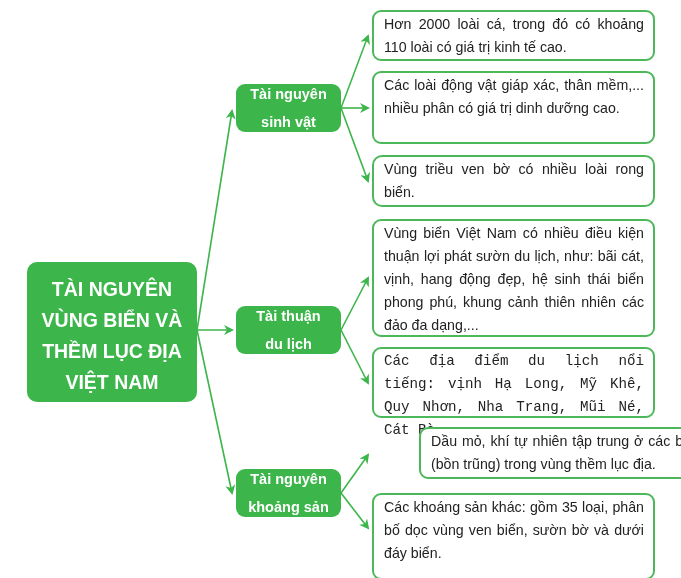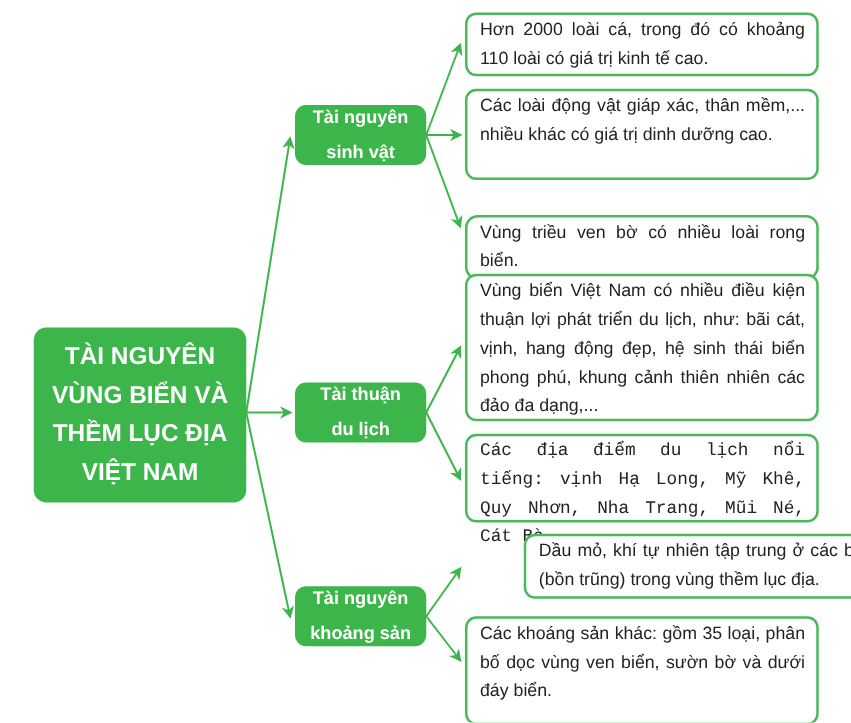--- a/index.html
+++ b/index.html
@@ -2,21 +2,21 @@
 <html><head>
 <meta charset="utf-8">
 <style>
   html, body { margin: 0; padding: 0; background: #ffffff; }
   body { width: 681px; height: 578px; position: relative; overflow: hidden;
          font-family: "Liberation Sans", sans-serif; }
   svg.links { position: absolute; left: 0; top: 0; width: 681px; height: 578px; pointer-events: none; }
   .root { position: absolute; left: 27px; top: 262px; width: 170px; height: 140px;
           background: #3cb54a; border-radius: 10px; color: #fff; font-weight: bold;
           font-size: 19.5px; line-height: 31px; text-align: center;
-          display: flex; align-items: center; justify-content: center; box-sizing: border-box; padding: 0 6px; }
+          display: flex; align-items: flex-start; justify-content: center; box-sizing: border-box; padding: 12px 6px; }
   .mid { position: absolute; left: 236px; width: 105px; height: 48px;
          background: #3cb54a; border-radius: 9px; color: #fff; font-weight: bold;
          font-size: 14.5px; line-height: 28px; text-align: center;
          display: flex; align-items: center; justify-content: center; box-sizing: border-box; }
   .detail { position: absolute; left: 372px; width: 283px; box-sizing: border-box;
             border: 2px solid #4cb85a; border-radius: 9px; background: #fff;
             color: #222; font-size: 14.2px; line-height: 23px;
             padding: 1px 9px 12px 10px; text-align: justify; }
 </style>
 </head>
@@ -57,27 +57,27 @@
   <span style="width:80px">Tài thuận du lịch</span>
 </div>
 <div class="mid" style="top:469px;">
   <span style="width:86px">Tài nguyên khoảng sản</span>
 </div>
 
 <div class="detail" style="top:10px; height:51px;">
   <span>Hơn 2000 loài cá, trong đó có khoảng 110 loài có giá trị kinh tế cao.</span>
 </div>
 <div class="detail" style="top:71px; height:73px;">
-  <span>Các loài động vật giáp xác, thân mềm,... nhiều khác có giá trị dinh dưỡng cao.</span>
+  <span>Các loài động vật giáp xác, thân mềm,... nhiều phân có giá trị dinh dưỡng cao.</span>
 </div>
-<div class="detail" style="top:172px; height:52px;border-radius:10px;">
+<div class="detail" style="top:155px; height:52px;border-radius:10px;">
   <span>Vùng triều ven bờ có nhiều loài rong biển.</span>
 </div>
 <div class="detail" style="top:219px; height:118px;">
-  <span>Vùng biển Việt Nam có nhiều điều kiện thuận lợi phát triển du lịch, như: bãi cát, vịnh, hang động đẹp, hệ sinh thái biển phong phú, khung cảnh thiên nhiên các đảo đa dạng,...</span>
+  <span>Vùng biển Việt Nam có nhiều điều kiện thuận lợi phát sườn du lịch, như: bãi cát, vịnh, hang động đẹp, hệ sinh thái biển phong phú, khung cảnh thiên nhiên các đảo đa dạng,...</span>
 </div>
 <div class="detail" style="top:347px; height:71px;font-family:Liberation Mono, monospace;">
   <span>Các địa điểm du lịch nổi tiếng: vịnh Hạ Long, Mỹ Khê, Quy Nhơn, Nha Trang, Mũi Né, Cát Bà,...</span>
 </div>
 <div class="detail" style="top:427px; height:52px;margin-left:47px;">
   <span>Dầu mỏ, khí tự nhiên tập trung ở các bể (bồn trũng) trong vùng thềm lục địa.</span>
 </div>
 <div class="detail" style="top:493px; height:87px;">
   <span>Các khoáng sản khác: gồm 35 loại, phân bố dọc vùng ven biển, sườn bờ và dưới đáy biển.</span>
 </div>

